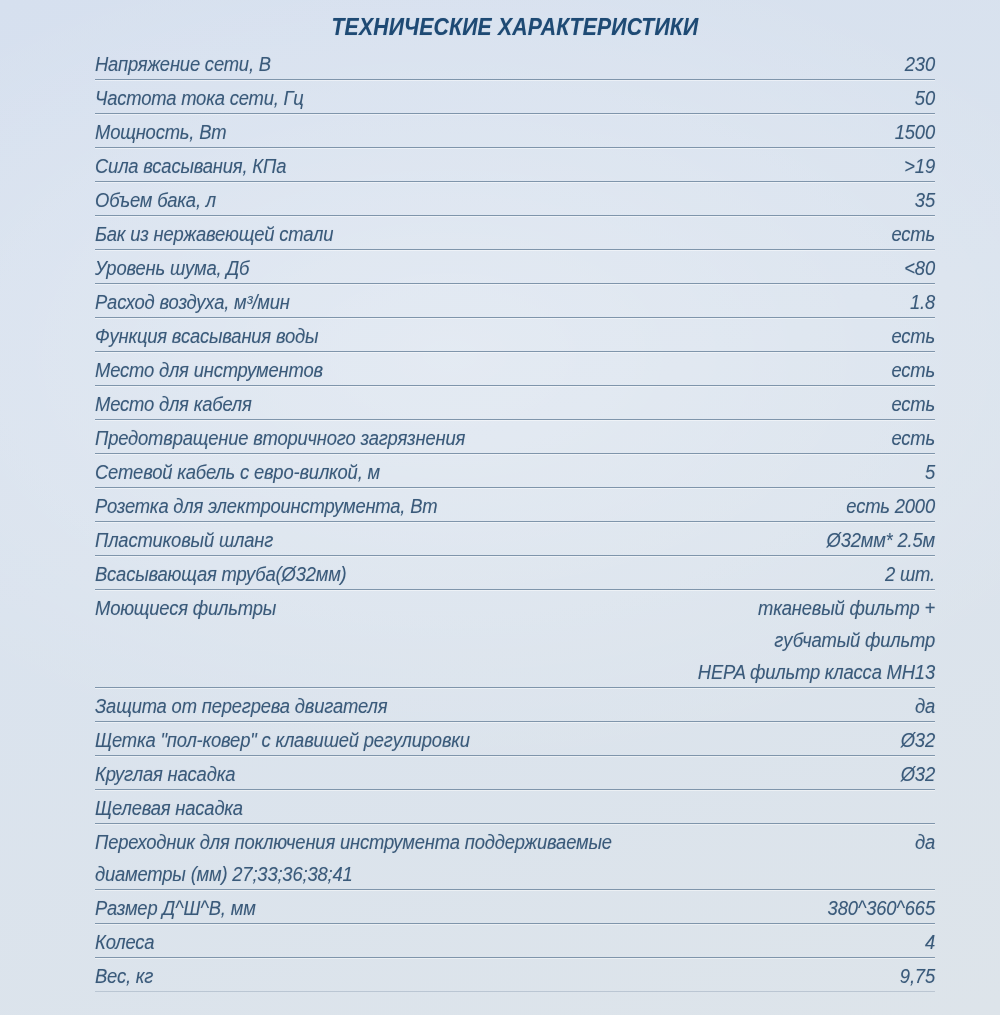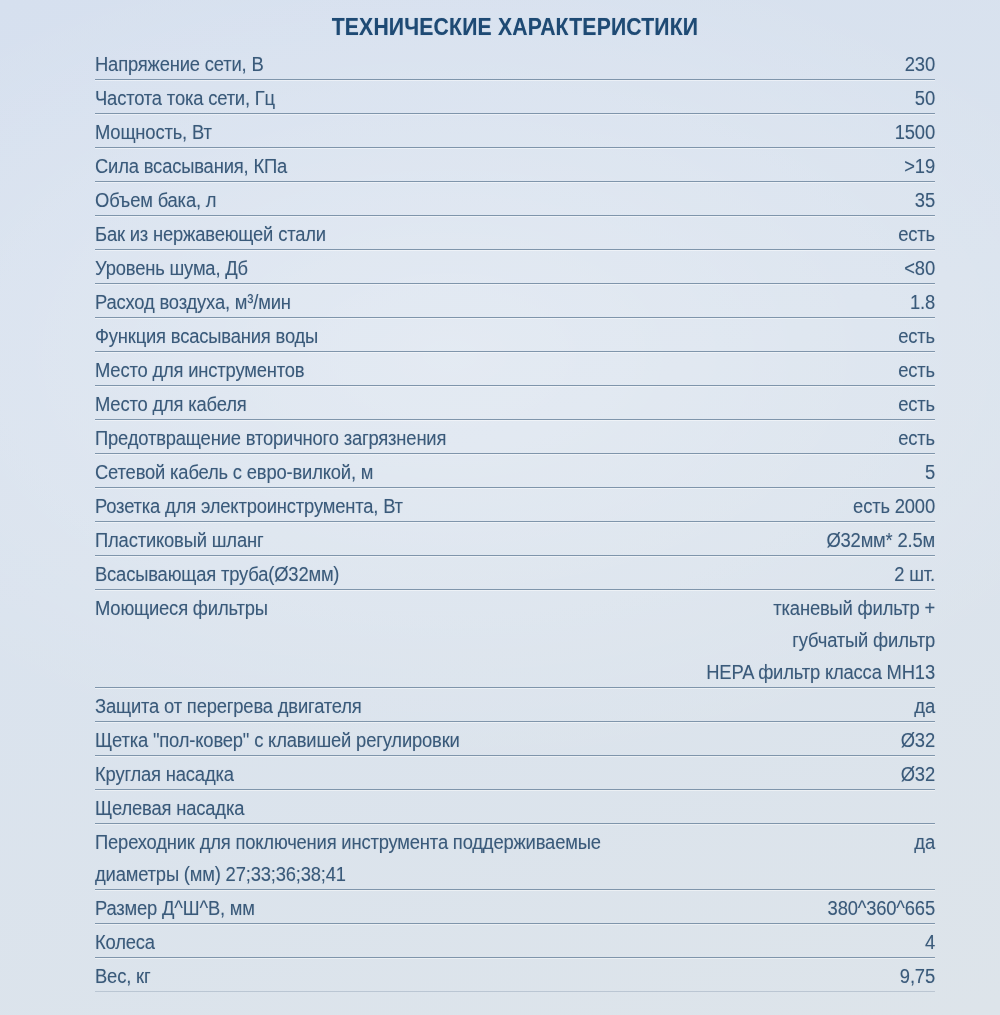--- a/index.html
+++ b/index.html
@@ -9,20 +9,21 @@
     height: 1015px;
     overflow: hidden;
     font-family: "Liberation Sans", sans-serif;
   }
   .page {
     position: absolute;
     inset: 0;
     background:
       radial-gradient(1200px 700px at 45% 35%, rgba(255,255,255,0.28), rgba(255,255,255,0) 60%),
       linear-gradient(160deg, var(--bg-top, #d6e0ef) 0%, var(--bg-mid, #dae3ee) 45%, var(--bg-bottom, #dde4ea) 100%);
+    font-style: italic;
   }
   .content {
     position: absolute;
     left: 95px;
     top: 14px;
     width: 913px;
     transform: scaleX(0.92);
     transform-origin: 0 0;
   }
   .title {

